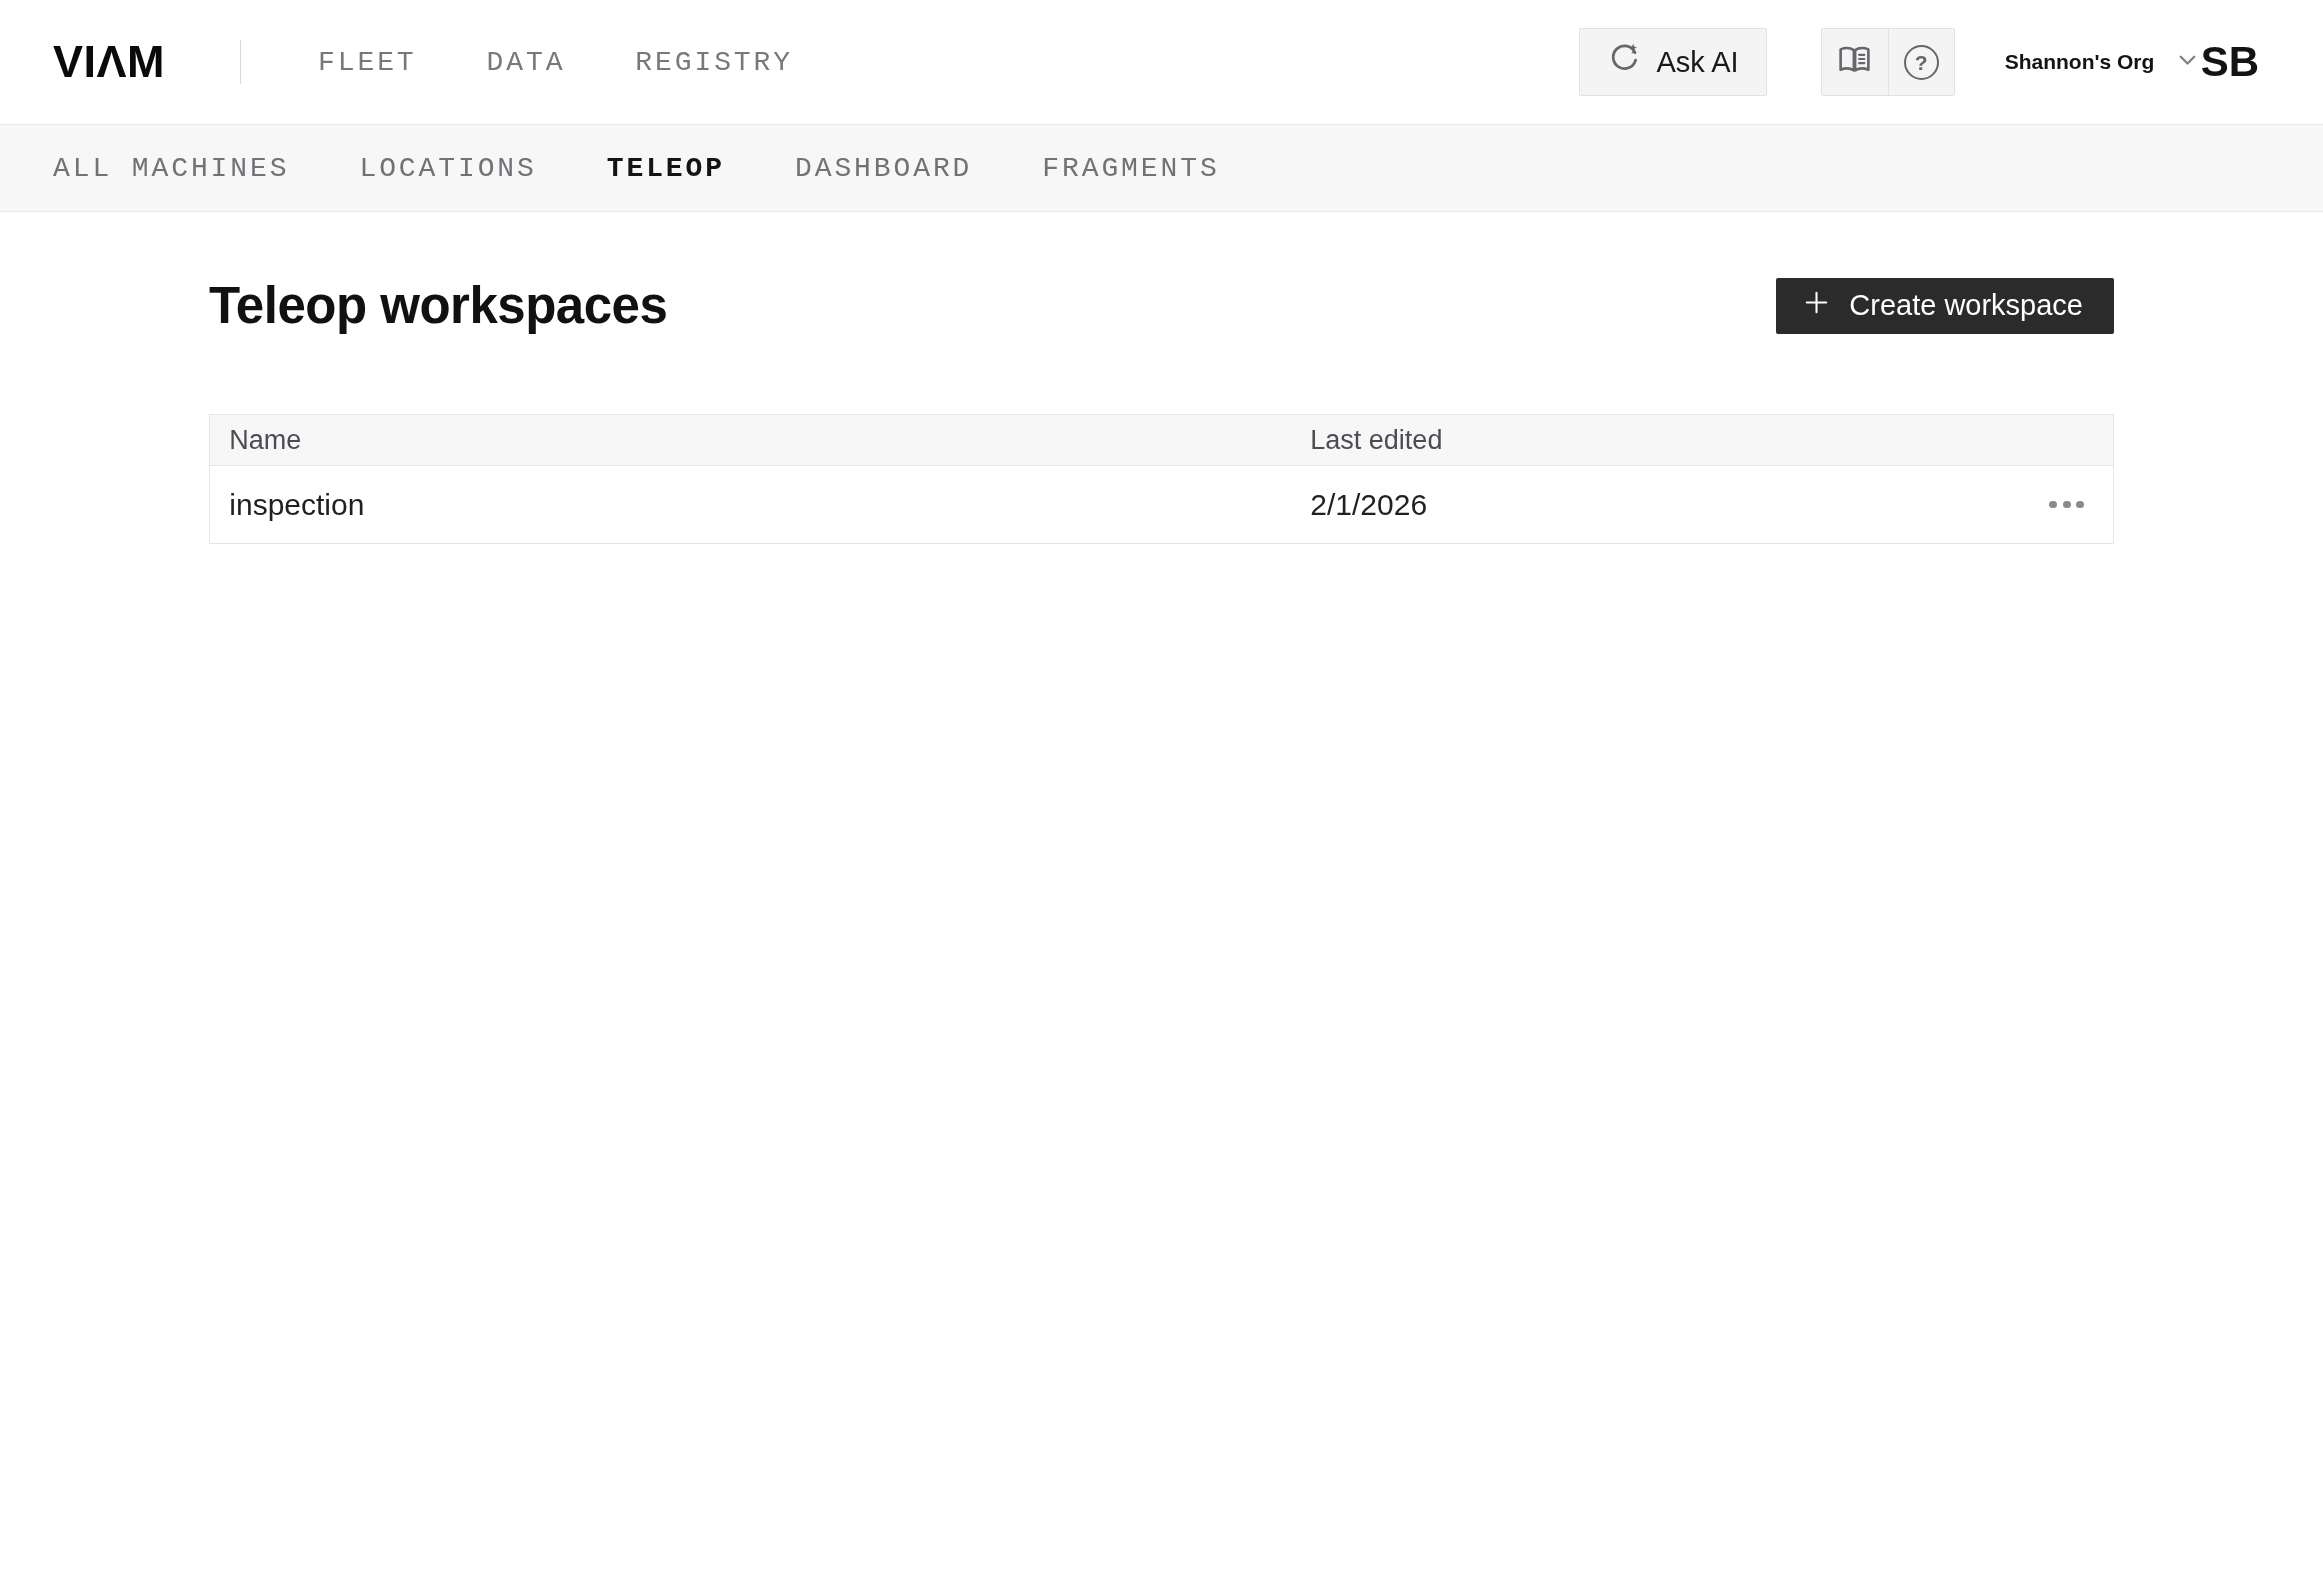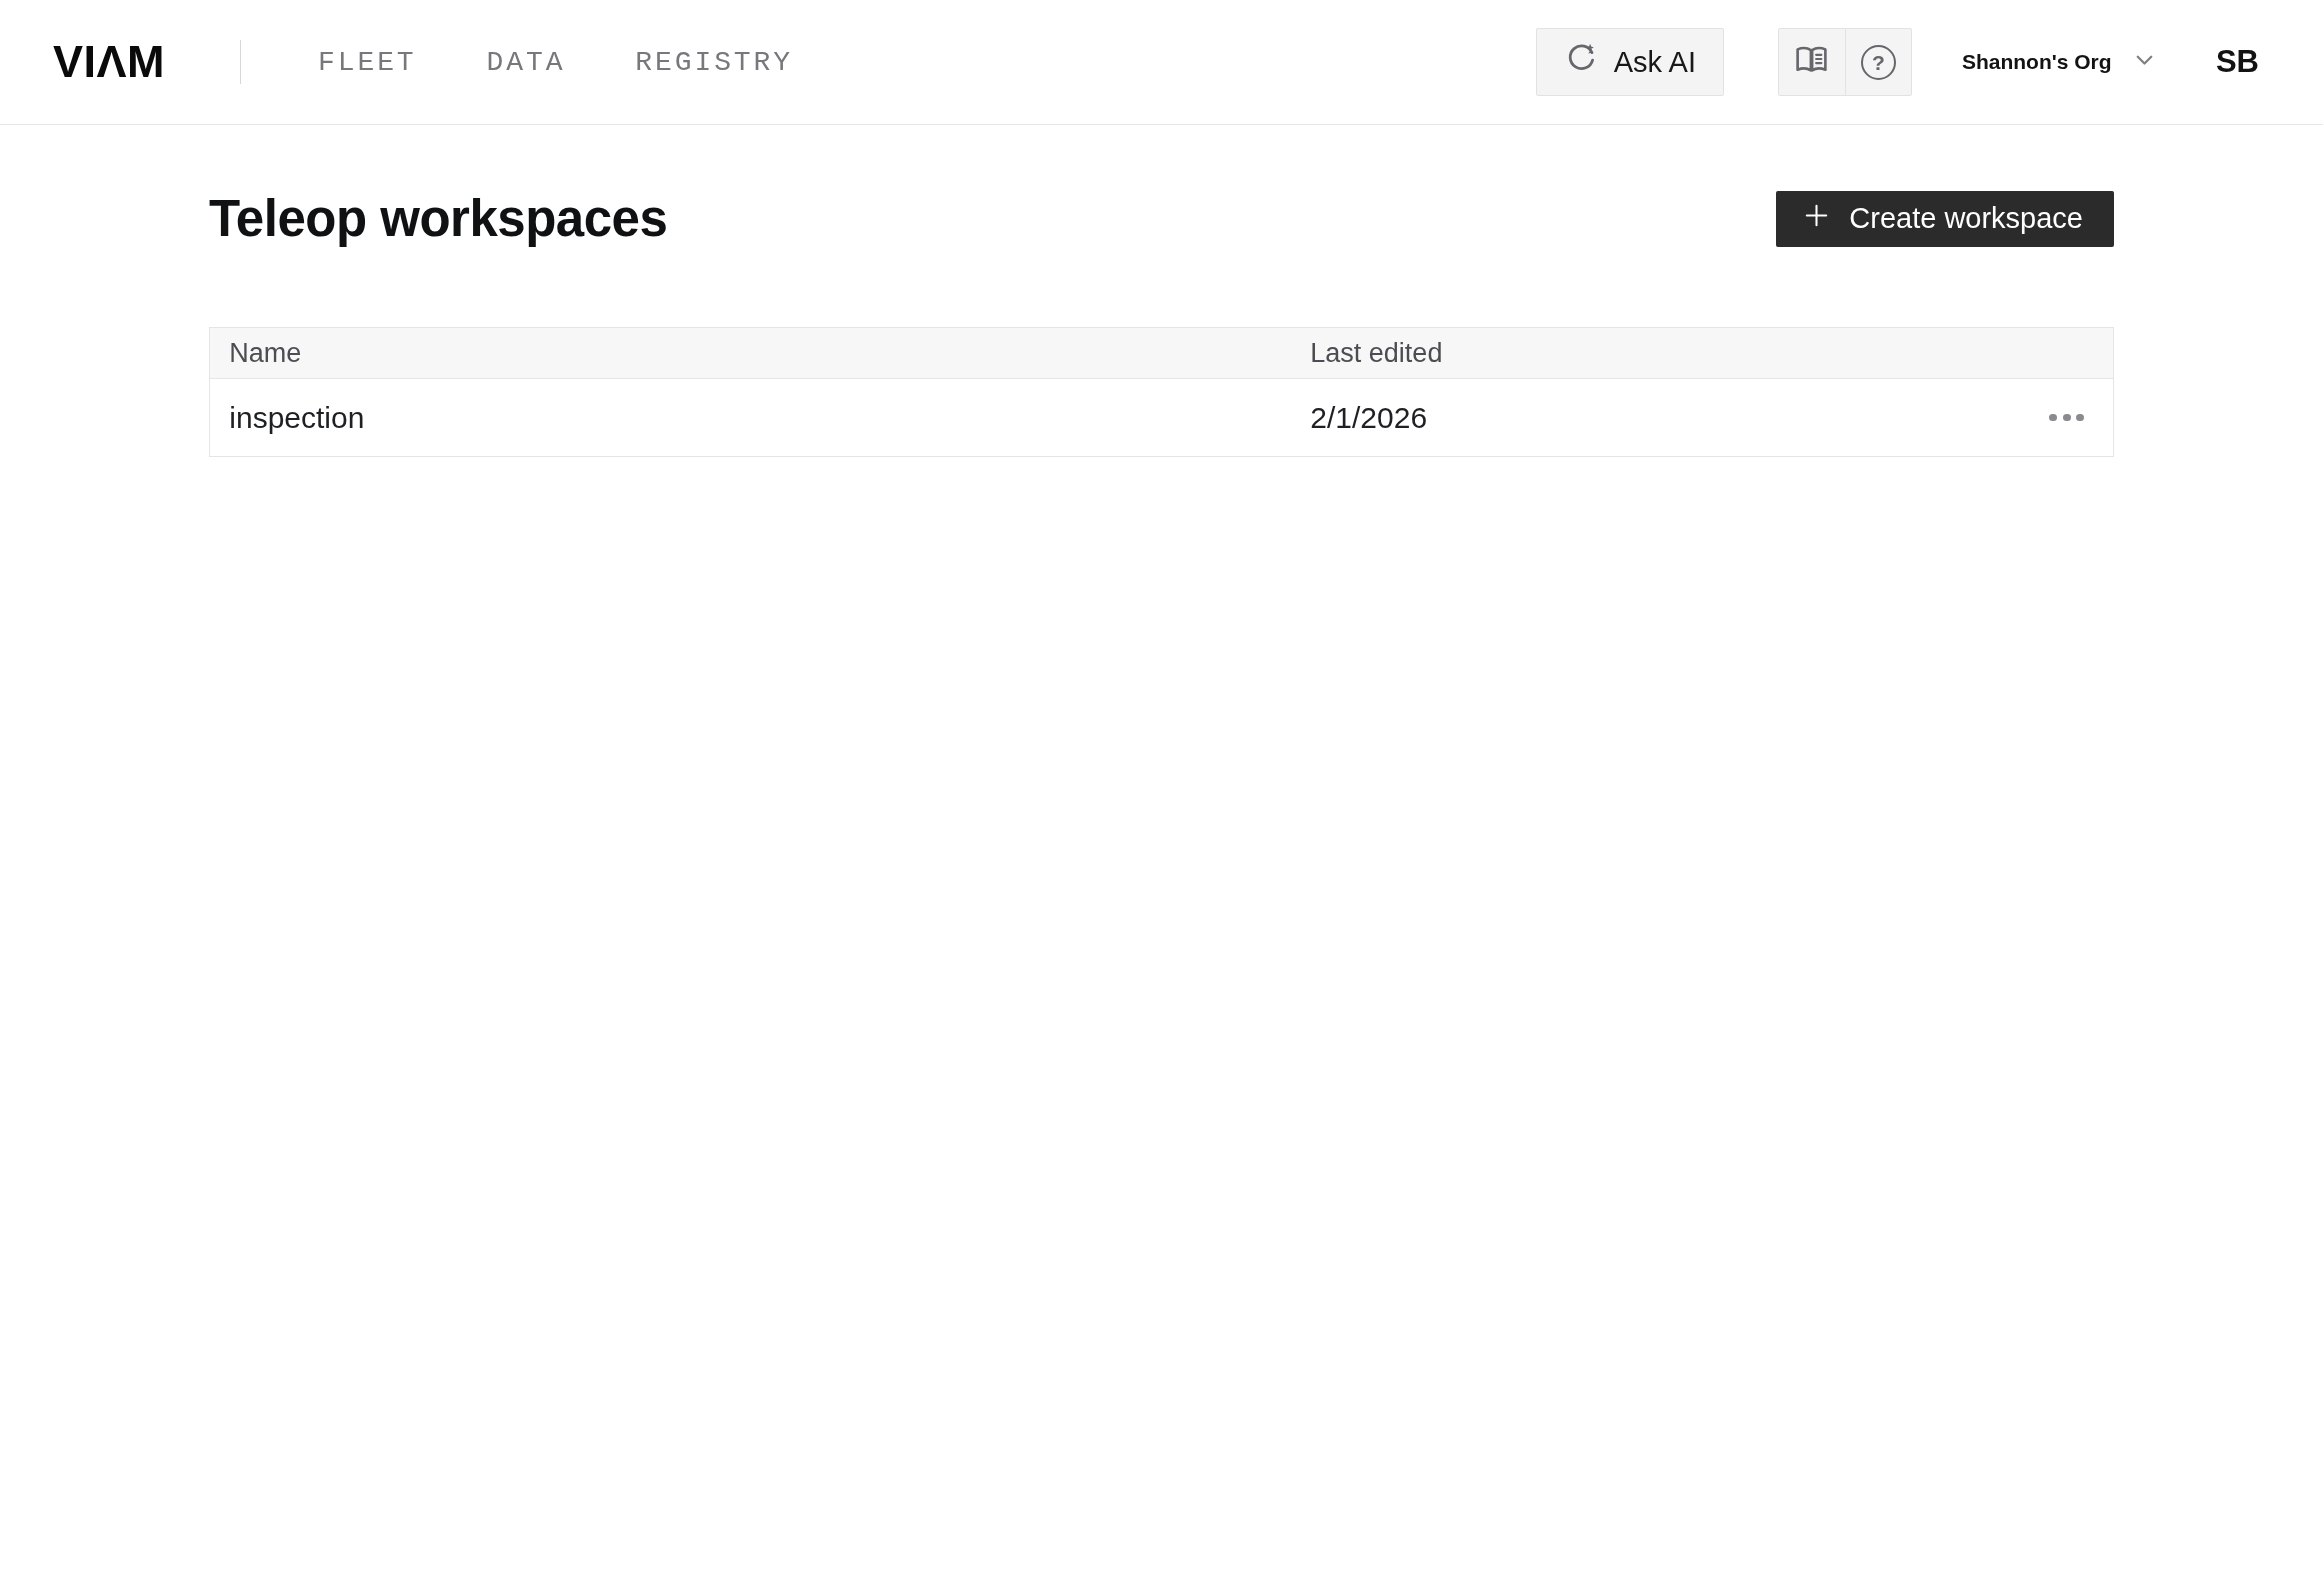--- a/index.html
+++ b/index.html
@@ -25,22 +25,22 @@
                 border:1px solid #e2e2e5; border-radius:1.9px; }
   .icon-cell { width:66px; display:flex; align-items:center; justify-content:center;
                background:transparent; border:none; cursor:pointer; }
   .icon-cell + .icon-cell { border-left:1px solid #e2e2e5; }
   .help-circle { width:35px; height:35px; border:2.4px solid #66666c; border-radius:50%;
                  display:flex; align-items:center; justify-content:center;
                  font-size:21px; font-weight:700; color:#66666c; line-height:1; }
   .org-btn { margin-left:50px; display:flex; align-items:center; gap:19.3px; background:none;
              border:none; cursor:pointer; font-family:"Liberation Sans", sans-serif;
              font-size:21px; font-weight:600; color:#131314; }
-  .avatar-btn { margin-left:58px; background:none; border:none; cursor:pointer;
-                font-family:"Liberation Sans", sans-serif; font-size:31px; font-weight:700; color:#131314; }
+  .avatar-btn { background:none; border:none; cursor:pointer;
+                font-family:"Liberation Sans", sans-serif; font-size:42px; font-weight:700; color:#131314; }
 
   
   .subnav { height:87px; background:#f7f7f8; border-bottom:1px solid #e8e8ea;
             display:flex; align-items:center; padding-left:53px; gap:70px; }
   .subnav a { font-family:"Liberation Mono", monospace; font-size:28px; letter-spacing:2.9px;
               color:#717176; text-decoration:none; cursor:pointer; }
   .subnav a.active { color:#141416; font-weight:700; }
 
   
   .main { padding:0 209px; }
@@ -114,20 +114,27 @@
           <svg width="27" height="27" viewBox="0 0 24 24" fill="none">
             <path d="M6 9.5l6 6 6-6" stroke="#7f7f85" stroke-width="2" fill="none" stroke-linecap="round" stroke-linejoin="round"></path>
           </svg>
         </span>
       </button>
 
       <button class="avatar-btn">SB</button>
     </div>
   </header>
 
+  <nav class="subnav">
+    <a>ALL MACHINES</a>
+    <a>LOCATIONS</a>
+    <a class="active">TELEOP</a>
+    <a>DASHBOARD</a>
+    <a>FRAGMENTS</a>
+  </nav>
 
   <main class="main">
     <div class="title-row">
       <h1 class="page-title">Teleop workspaces</h1>
       <button class="create-btn">
         <span>
           <svg width="31" height="31" viewBox="0 0 24 24" fill="none">
             <path d="M12 4.5v15M4.5 12h15" stroke="#ffffff" stroke-width="1.6" stroke-linecap="round"></path>
           </svg>
         </span>

